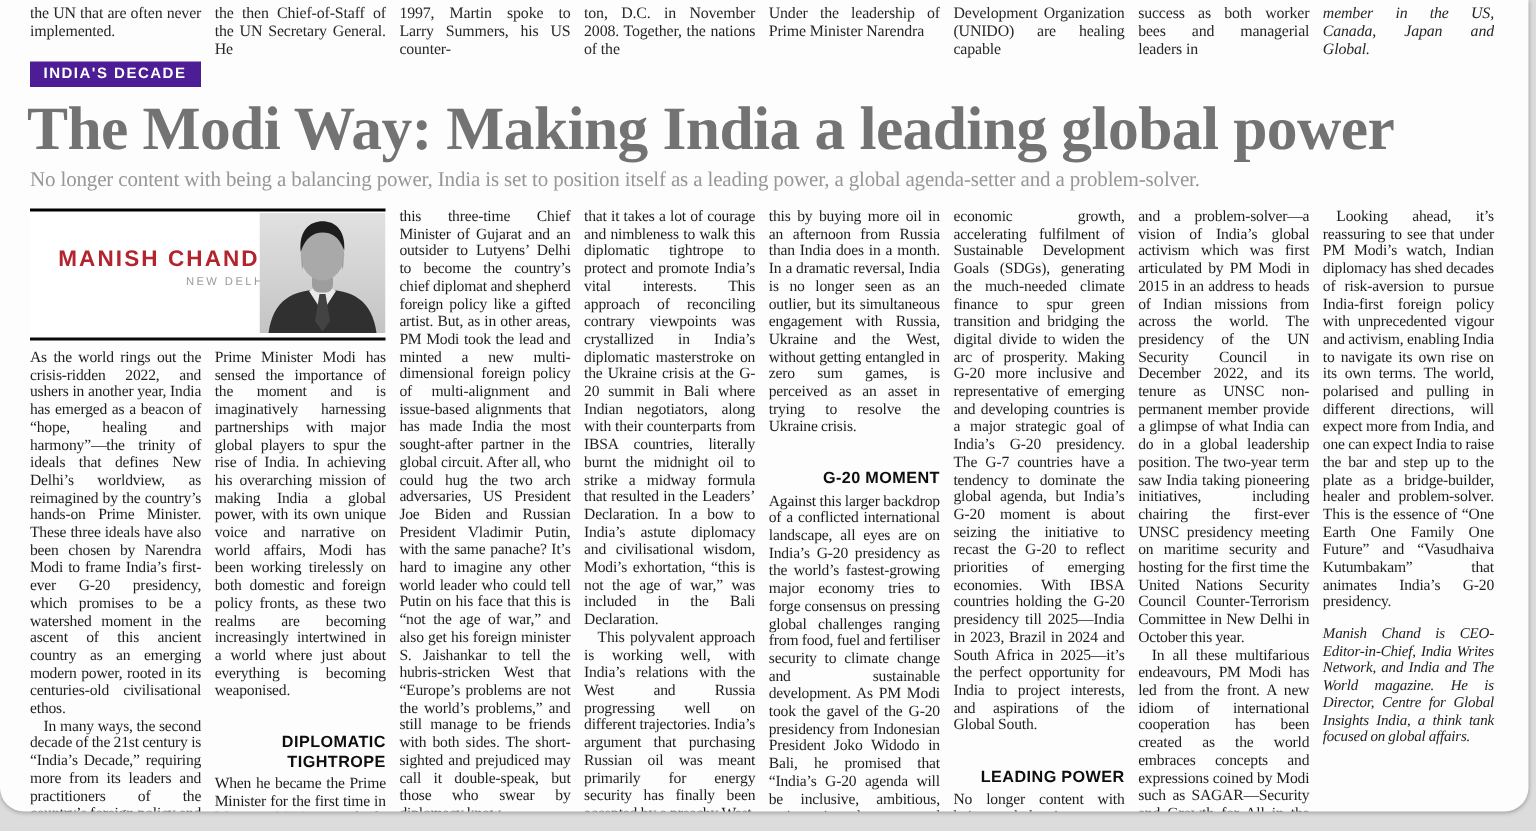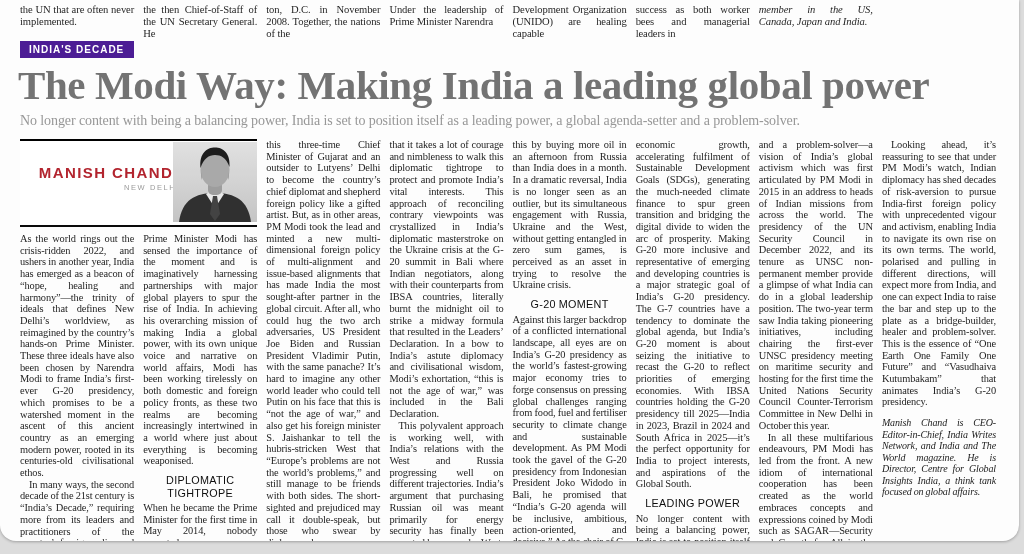--- a/index.html
+++ b/index.html
@@ -48,23 +48,23 @@
     display:grid; grid-template-columns:repeat(8,1fr); grid-template-rows:94px auto;
     column-gap:9px;
   }
   .col {
     font-size:10.4px; line-height:11.7px; text-align:justify; color:#1e1e1e;
     letter-spacing:-0.12px; word-spacing:-0.3px; hyphens:auto;
   }
   .col p { margin:0; }
   .col p.indent { text-indent:9px; }
   .subhead {
-    font-family:"Liberation Sans",sans-serif; font-weight:normal;
+    font-family:"Liberation Sans",sans-serif; font-weight:bold;
     font-size:10.8px; line-height:12.5px; letter-spacing:0.3px; color:#0e0e0e;
-    margin:7px 0 3px 0; text-align:center;
+    margin:22px 0 3px 0; text-align:right;
   }
   .bio { margin-top:9px !important; font-style:italic; font-size:10px; line-height:11.5px; color:#222; }
   .c1 { grid-column:1; grid-row:2; }
   .c2 { grid-column:2; grid-row:2; }
   .c3 { grid-column:3; grid-row:1 / 3; }
   .c4 { grid-column:4; grid-row:1 / 3; }
   .c5 { grid-column:5; grid-row:1 / 3; }
   .c6 { grid-column:6; grid-row:1 / 3; }
   .c7 { grid-column:7; grid-row:1 / 3; }
   .c8 { grid-column:8; grid-row:1 / 3; }
@@ -92,25 +92,26 @@
 </style>
 </head>
 <body>
 
 <div class="stage">
   <div class="page">
 
     <div class="top-strip">
       <div class="frag">the UN that are often never implemented.</div>
       <div class="frag">the then Chief-of-Staff of the UN Secretary General. He</div>
+      <div class="frag">1997, Martin spoke to Larry Summers, his US counter-</div>
       <div class="frag">ton, D.C. in November 2008. Together, the nations of the</div>
       <div class="frag">Under the leadership of Prime Minister Narendra</div>
       <div class="frag">Development Organization (UNIDO) are healing capable</div>
       <div class="frag">success as both worker bees and managerial leaders in</div>
-      <div class="frag italic">member in the US, Canada, Japan and India.</div>
+      <div class="frag italic">member in the US, Canada, Japan and Global.</div>
     </div>
 
     <div class="kicker">INDIA'S DECADE</div>
 
     <h1 class="headline">The Modi Way: Making India a leading global power</h1>
     <p class="deck">No longer content with being a balancing power, India is set to position itself as a leading power, a global agenda-setter and a problem-solver.</p>
 
     <div class="article">
 
       <div class="byline-card">

